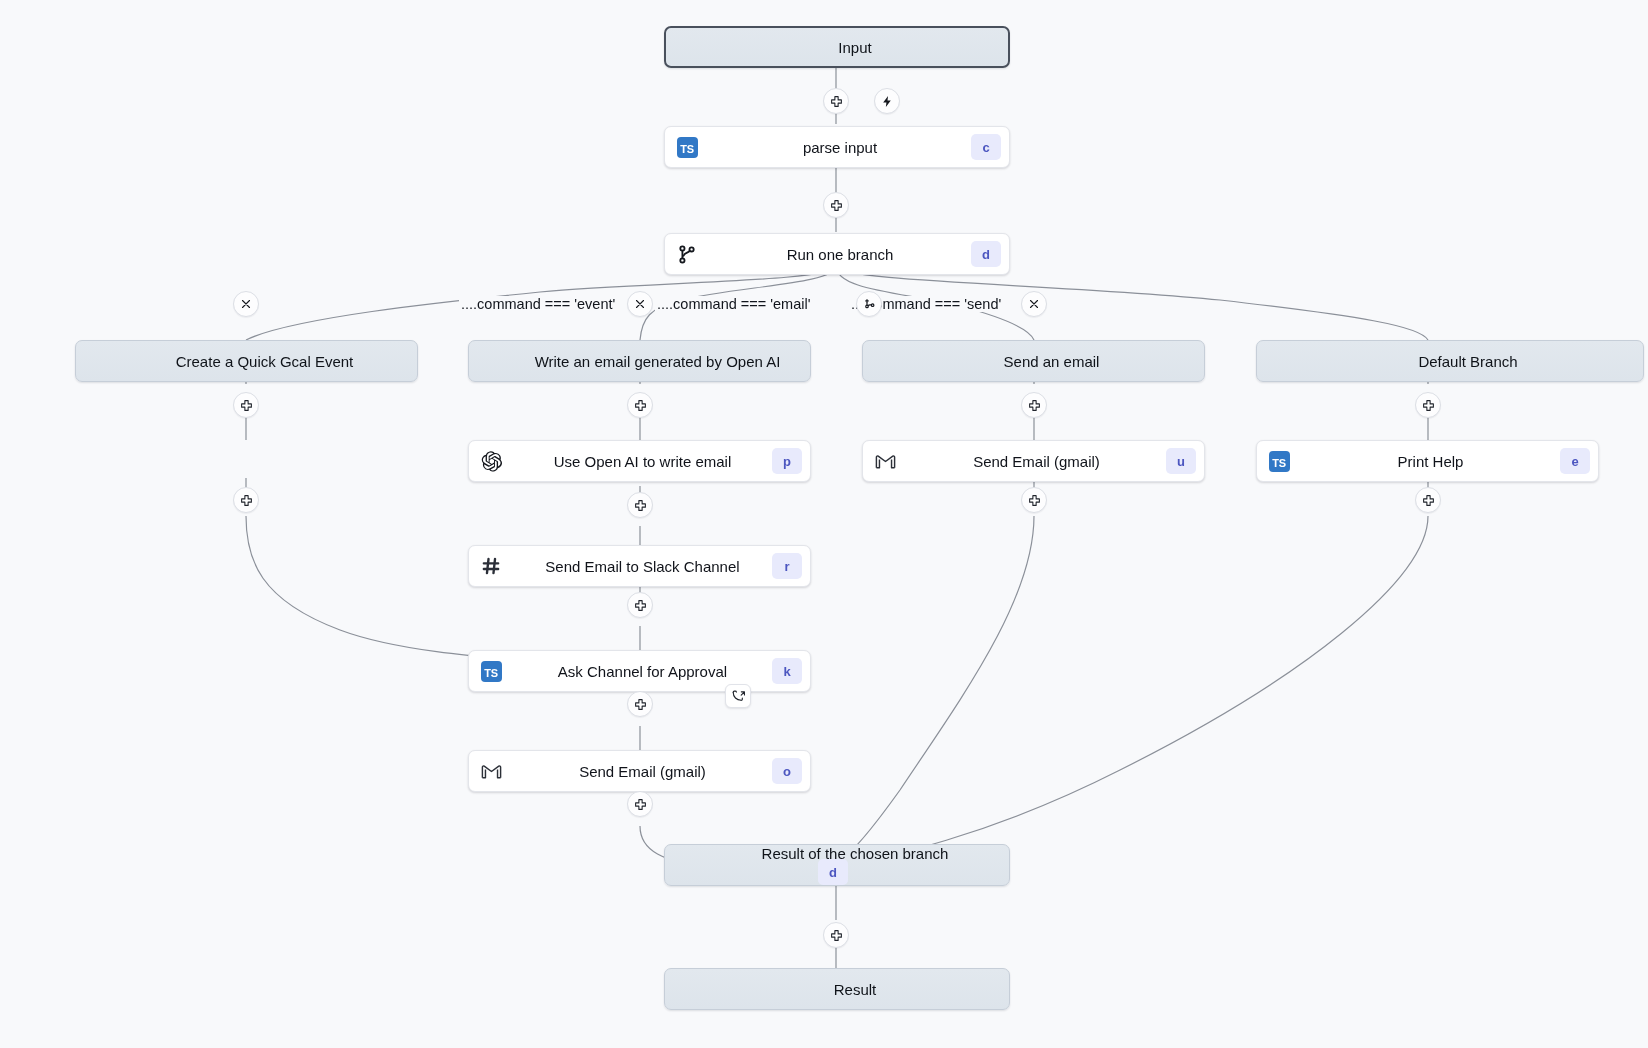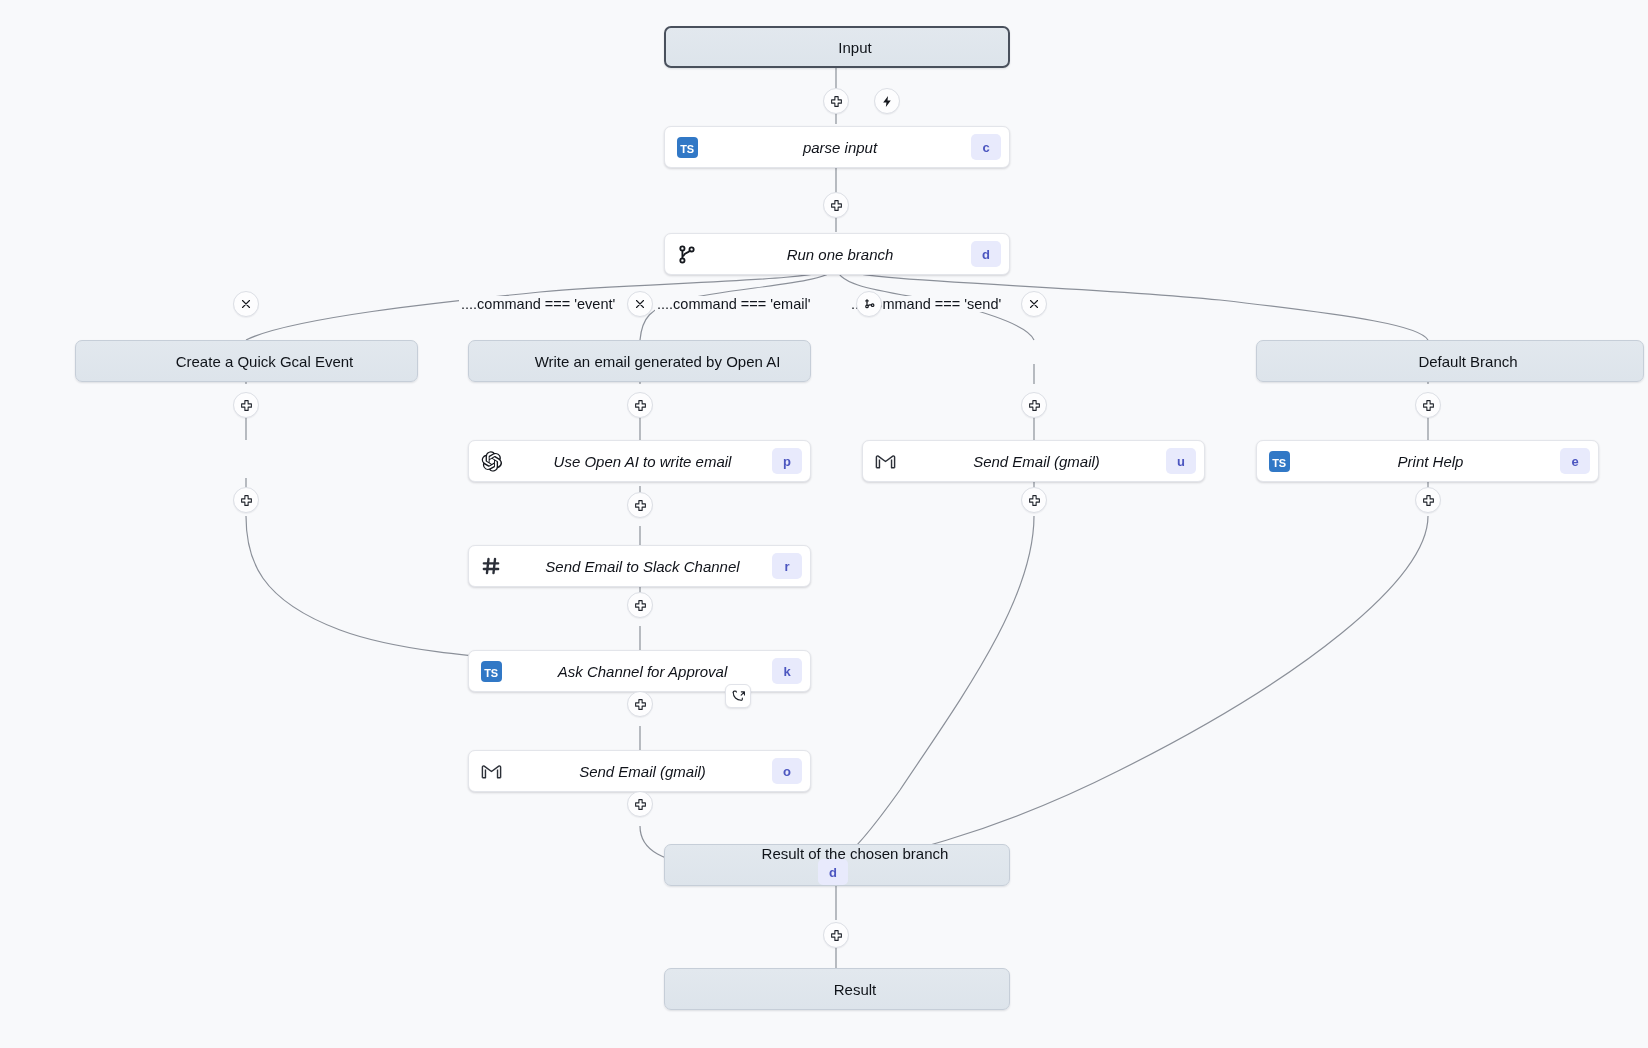--- a/index.html
+++ b/index.html
@@ -45,21 +45,21 @@
     margin-right: 8px;
     width: 30px; height: 26px;
     border-radius: 5px;
     background: #e8eafc;
     color: #4c56c0;
     font-size: 13px;
     font-weight: 700;
     display: flex; align-items: center; justify-content: center;
   }
   .node.has-ico .ttl { margin-right: 44px; }
-  .node.has-ico.has-kbd .ttl { margin-right: 0; font-style: italic; }
+  .node.has-ico.has-kbd .ttl { margin-right: 0; }
   .node.no-ico .ttl { padding-left: 44px; }
 
   
   .node.grey {
     background: linear-gradient(180deg,#e2e8ee 0%, #dde4eb 100%);
     border: 1px solid #c6ced8;
     box-shadow: 0 1px 2px rgba(16,24,40,.12);
   }
   .node.grey.strong { border: 2px solid #49505c; }
   .node.grey .ttl { color: #0f1319; }
@@ -232,20 +232,23 @@
   <div class="branch-label" style="left:459px; top:296px;">....command === 'event'</div>
   <div class="branch-label" style="left:655px; top:296px;">....command === 'email'</div>
   <div class="branch-label" style="left:849px; top:296px;">....command === 'send'</div>
 
   <div class="node grey no-ico" style="left:75px; top:340px; width:343px;">
     <span class="ttl">Create a Quick Gcal Event</span>
   </div>
   <div class="node grey no-ico" style="left:468px; top:340px; width:343px;">
     <span class="ttl">Write an email generated by Open AI</span>
   </div>
+  <div class="node grey no-ico" style="left:862px; top:340px; width:343px;">
+    <span class="ttl">Send an email</span>
+  </div>
   <div class="node grey no-ico" style="left:1256px; top:340px; width:388px;">
     <span class="ttl">Default Branch</span>
   </div>
 
   <div class="handle" style="left:233px; top:392px;">
     <svg width="13" height="13" viewBox="0 0 24 24">
       <path d="M9 3h6v6h6v6h-6v6H9v-6H3V9h6z" fill="#fff" stroke="#20242c" stroke-width="2" stroke-linejoin="round"></path>
     </svg>
   </div>
   <div class="handle" style="left:627px; top:392px;">

